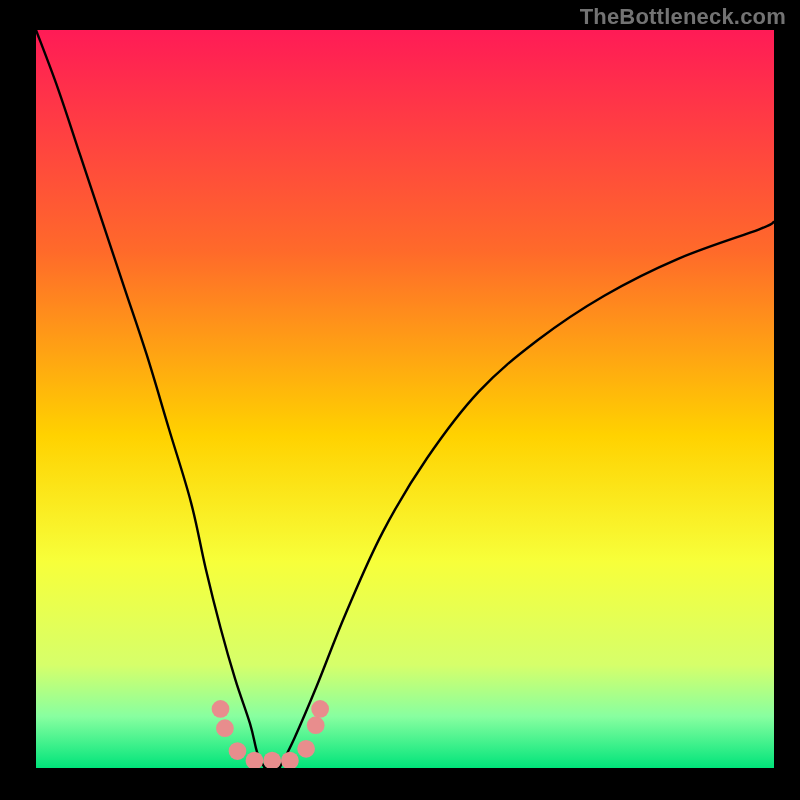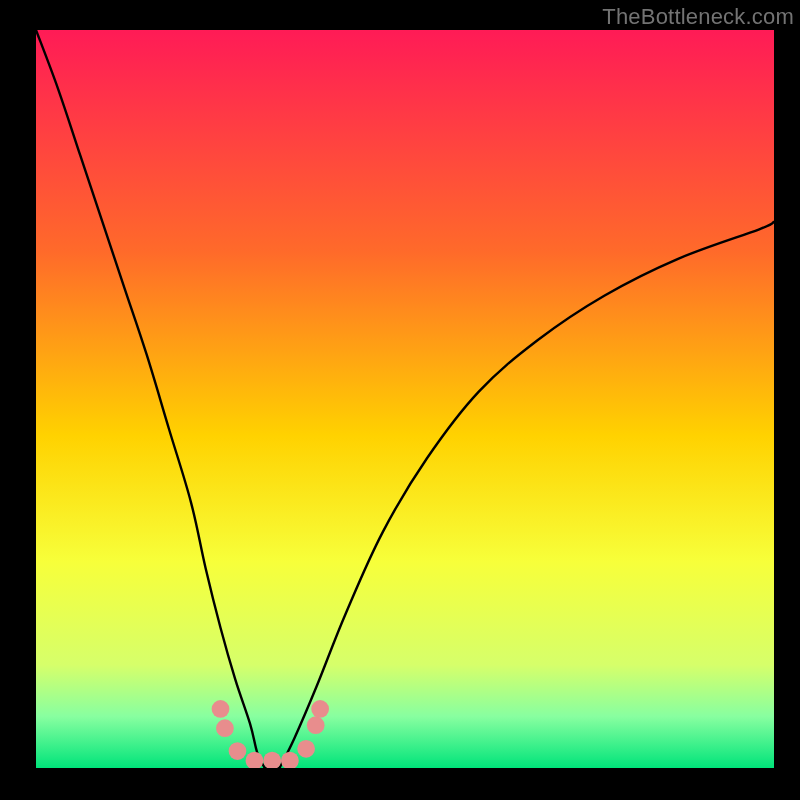--- a/index.html
+++ b/index.html
@@ -13,23 +13,23 @@
   }
   .frame {
     position: relative;
     width: 800px;
     height: 800px;
     background: #000;
   }
   .watermark {
     position: absolute;
     top: 4px;
-    right: 6px;
+    right: 14px;
     font-size: 22px;
-    font-weight: 400;
+    font-weight: 700;
     color: #737373;
     letter-spacing: 0.2px;
     z-index: 10;
     user-select: none;
   }
   .plot-wrap {
     position: absolute;
     left: 36px;
     top: 30px;
     width: 738px;

